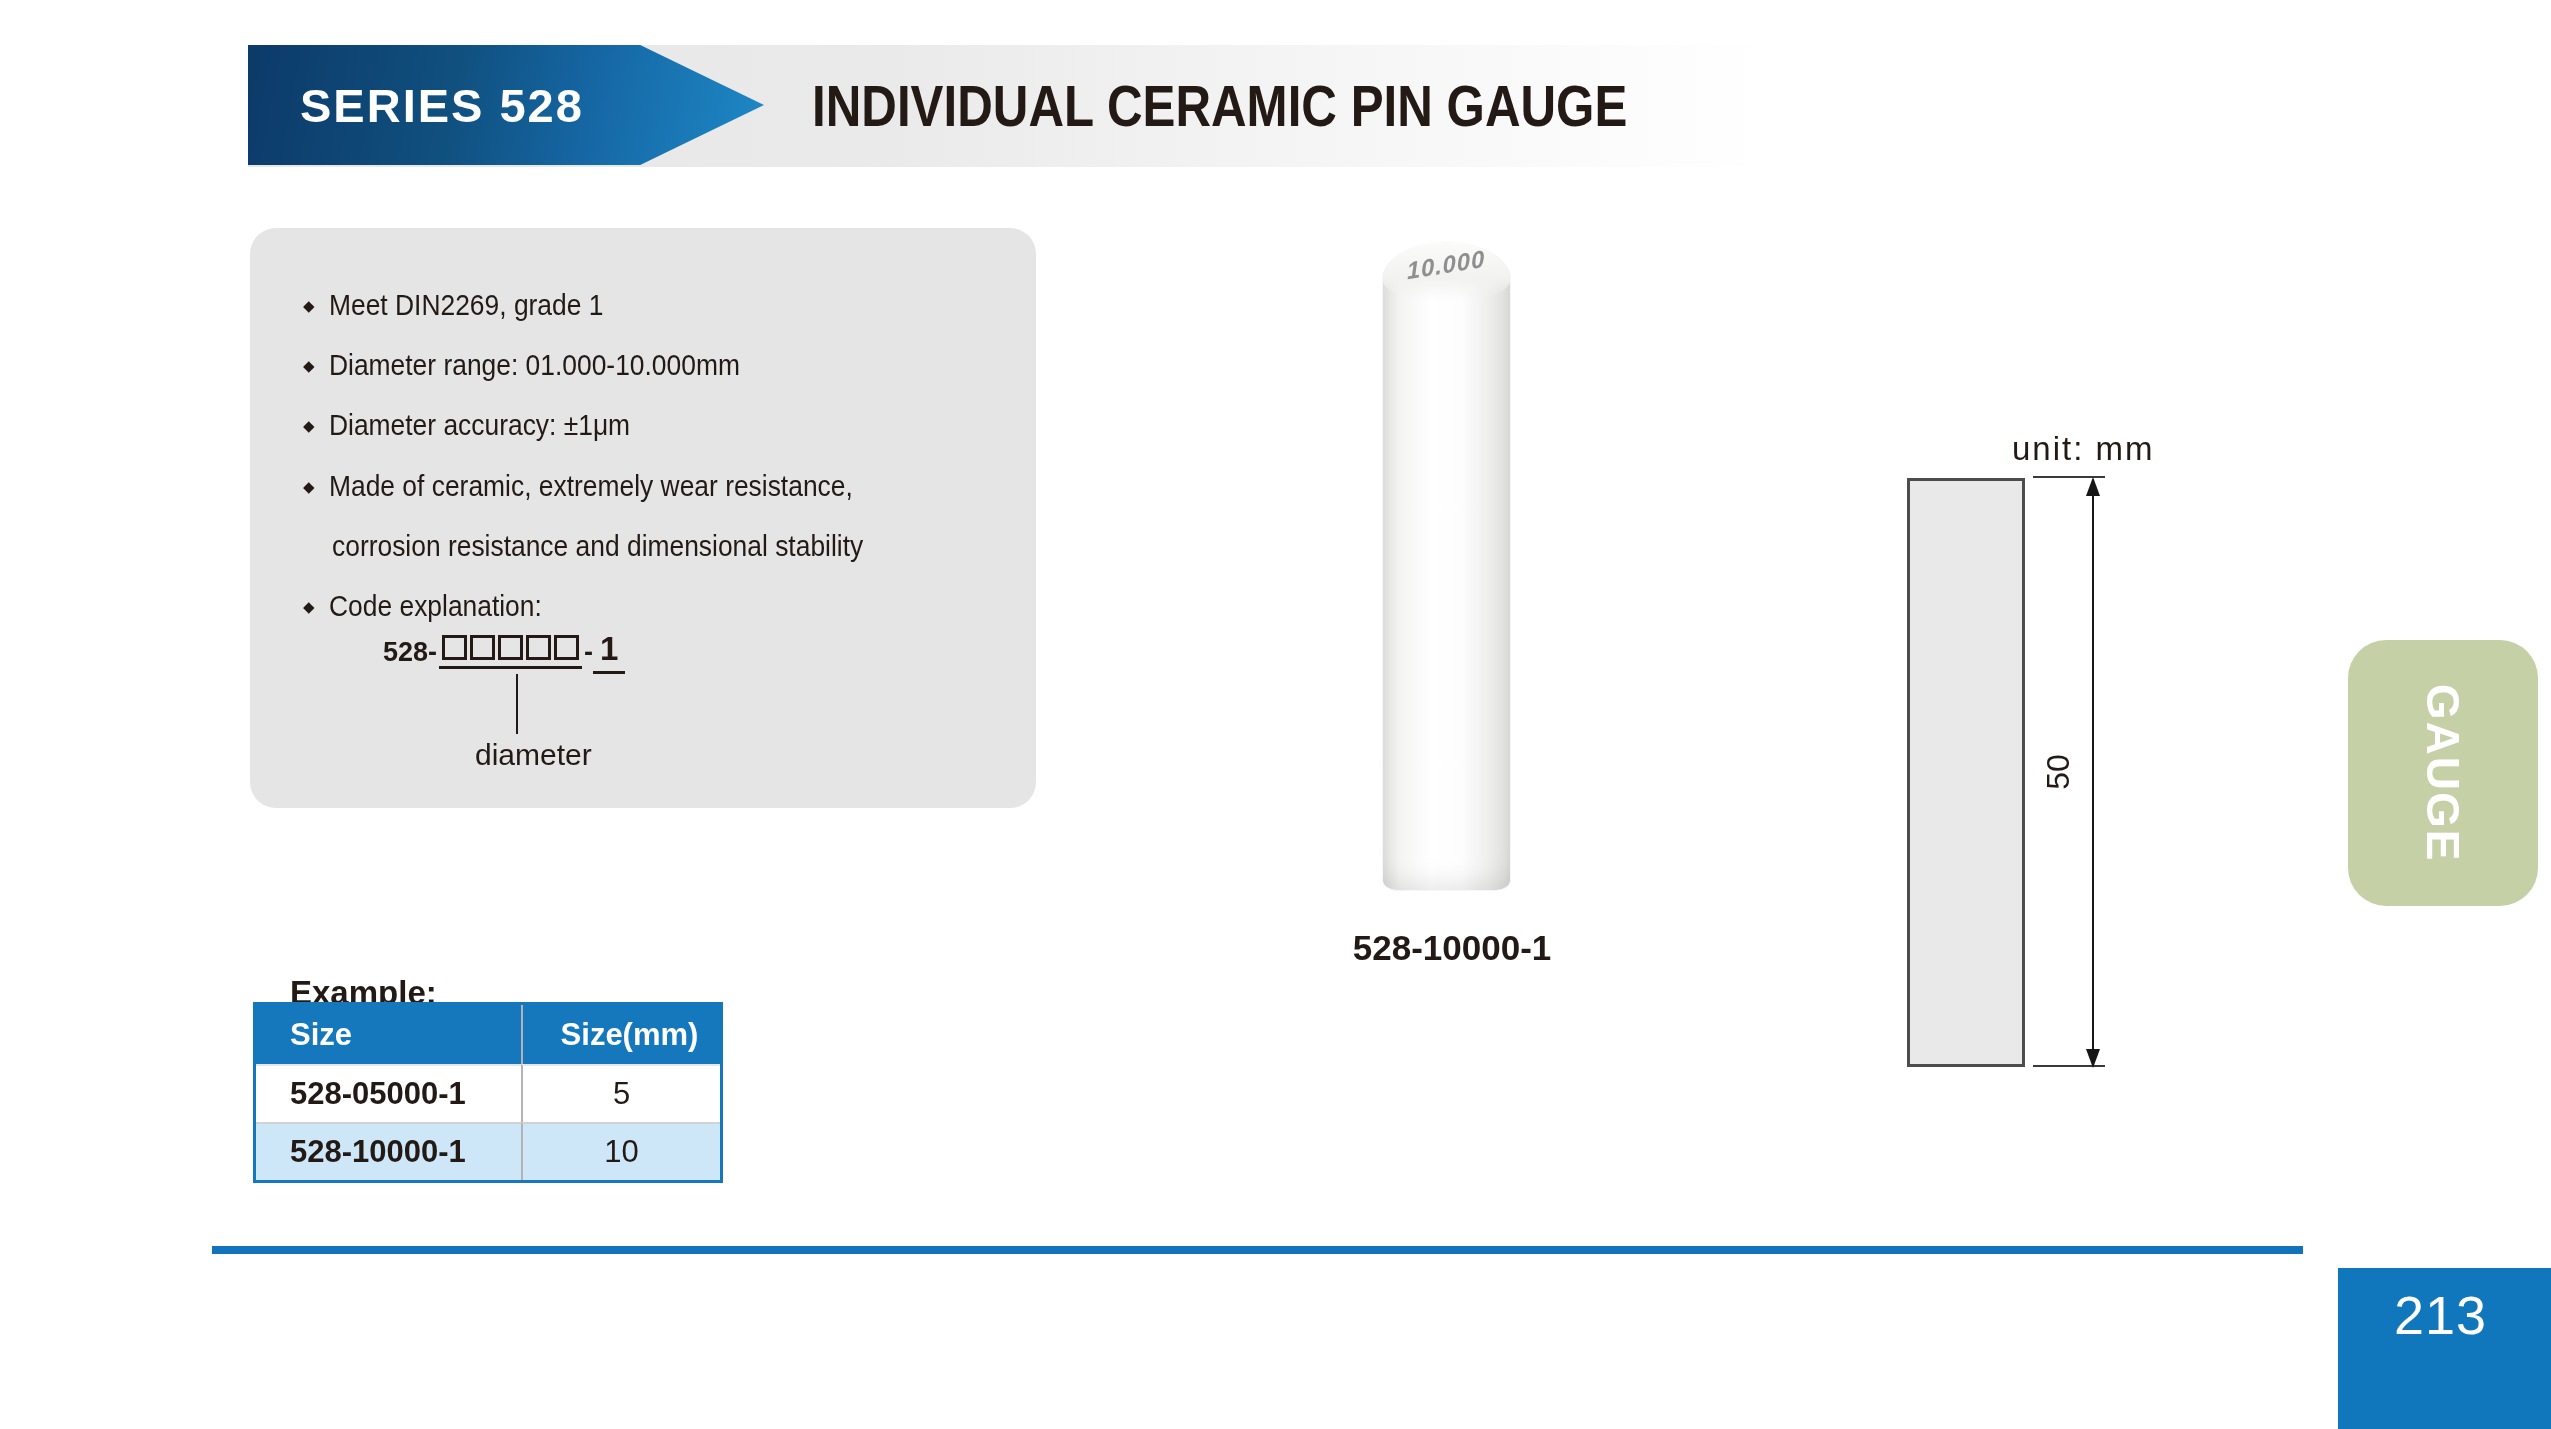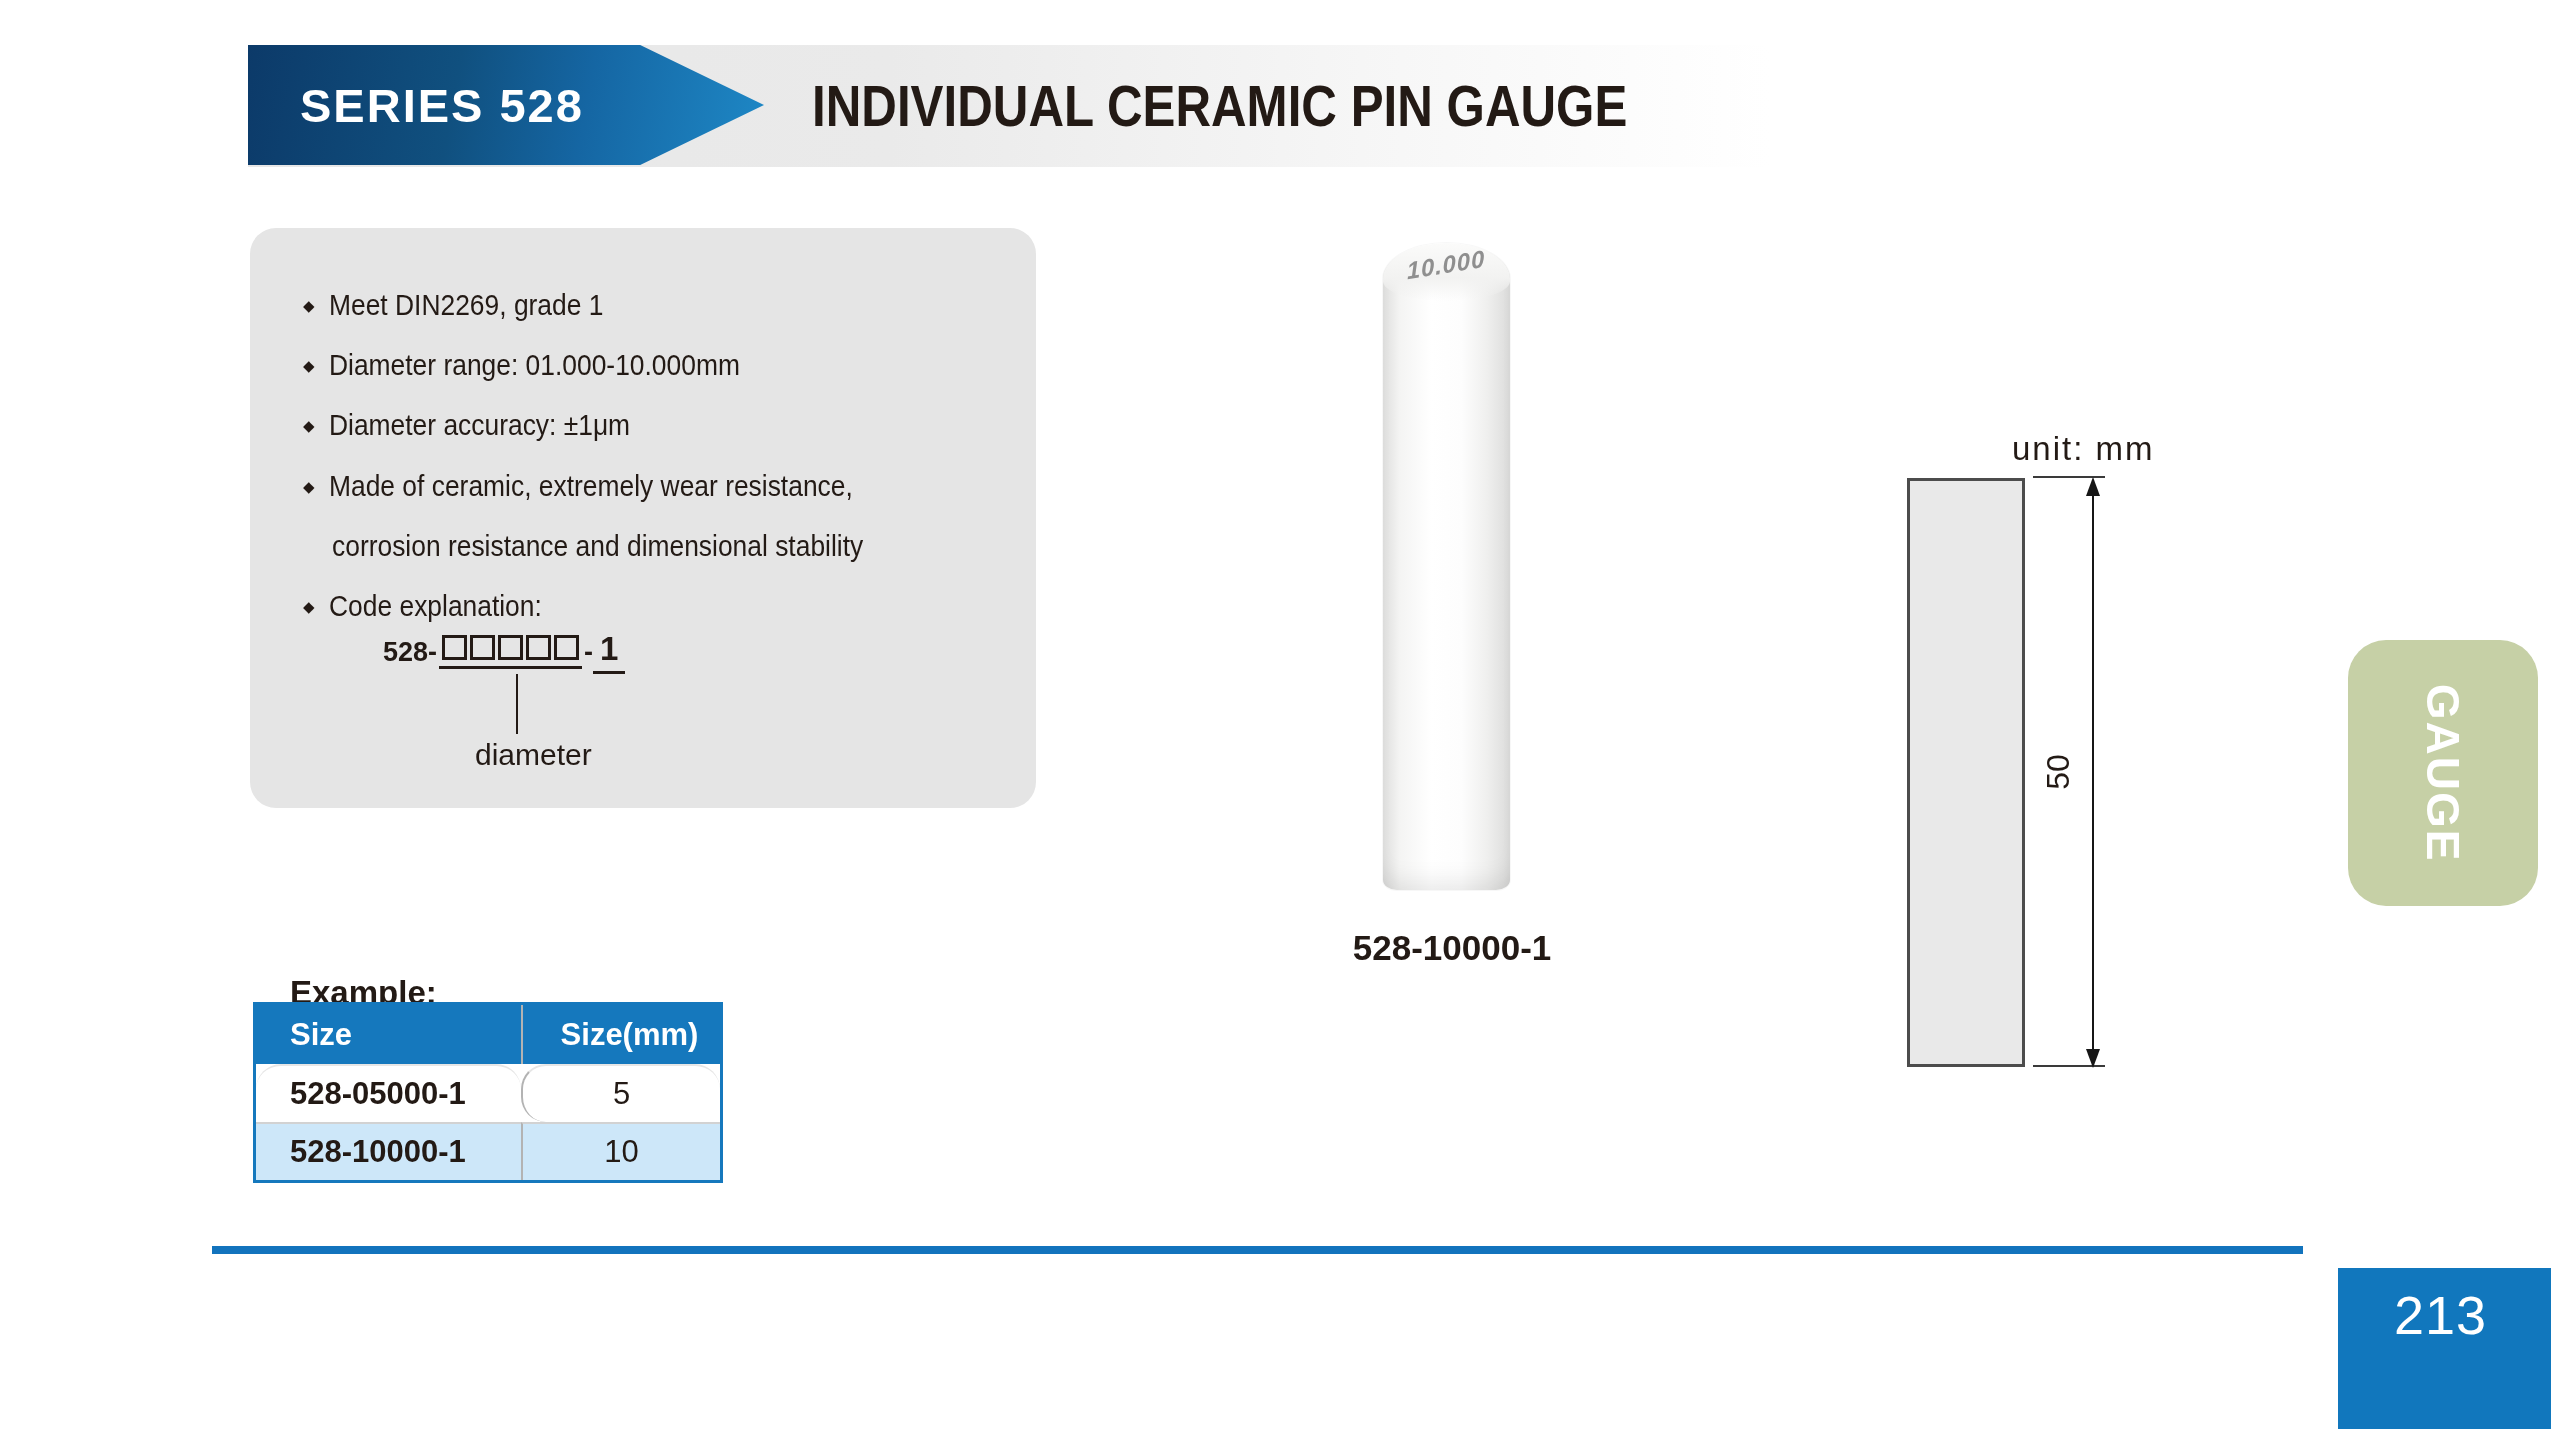--- a/index.html
+++ b/index.html
@@ -41,21 +41,21 @@
   .diameter-label{position:absolute;left:452px;top:738px;font-size:30px;margin-left:23px;}
 
   
   .example-heading{position:absolute;left:290px;top:948px;font-size:33px;font-weight:bold;margin-top:26px;}
   .example-table{position:absolute;left:253px;top:1002px;width:470px;border:3px solid #1578bd;
     box-sizing:border-box;display:grid;grid-template-columns:265px 1fr;}
   .cell{display:flex;align-items:center;font-size:31px;box-sizing:border-box;height:58px;}
   .cell.hdr{background:#1578bd;color:#ffffff;font-weight:bold;height:59px;padding-left:16px;}
   .cell.code-col{padding-left:34px;font-weight:bold;}
   .cell.size-col{justify-content:center;border-left:2px solid #b3b3b3;}
-  .row-a{background:#ffffff;border-top:2px solid #e6e6e6;border-radius:25px;}
+  .row-a{background:#ffffff;border-top:2px solid #e6e6e6;}
   .row-b{background:#cde7f9;border-top:2px solid #d2d2d2;}
 
   
   .pin{position:absolute;left:1383px;top:243px;width:127px;height:647px;
     border-radius:64px 64px 14px 14px / 36px 36px 10px 10px;
     background:linear-gradient(to right,#dededd 0%,#f4f4f3 13%,#ffffff 38%,#fdfdfd 62%,#efefee 82%,#e1e1e0 95%,#d8d8d7 100%);
     box-shadow:inset 0 -22px 26px -16px rgba(0,0,0,.10), 0 0 0 1px rgba(0,0,0,.03);}
   .pin-cap{position:absolute;left:0;top:0;width:100%;height:58px;
     border-radius:64px 64px 50% 50% / 36px 36px 20px 20px;
     background:linear-gradient(to bottom,#fbfbfa 0%,#f2f2f1 60%,rgba(242,242,241,0) 100%);}

